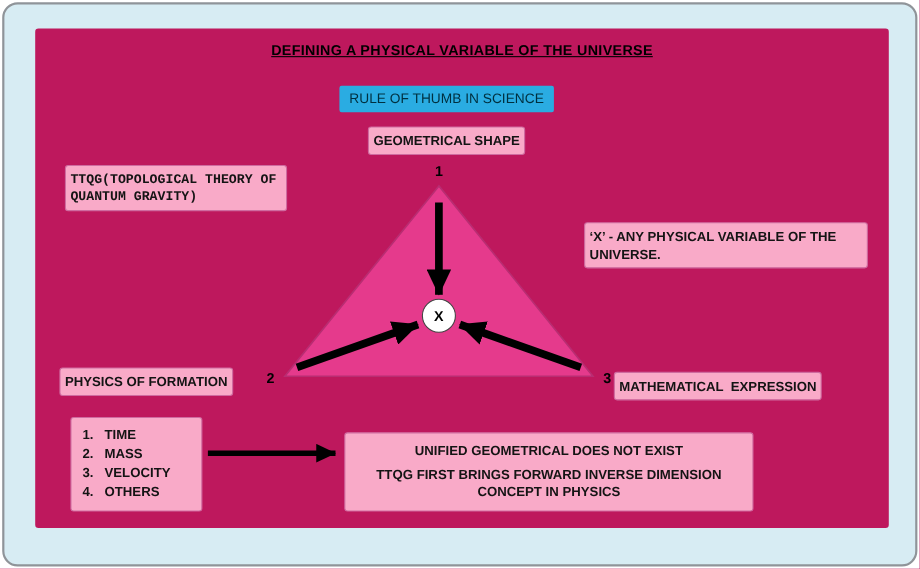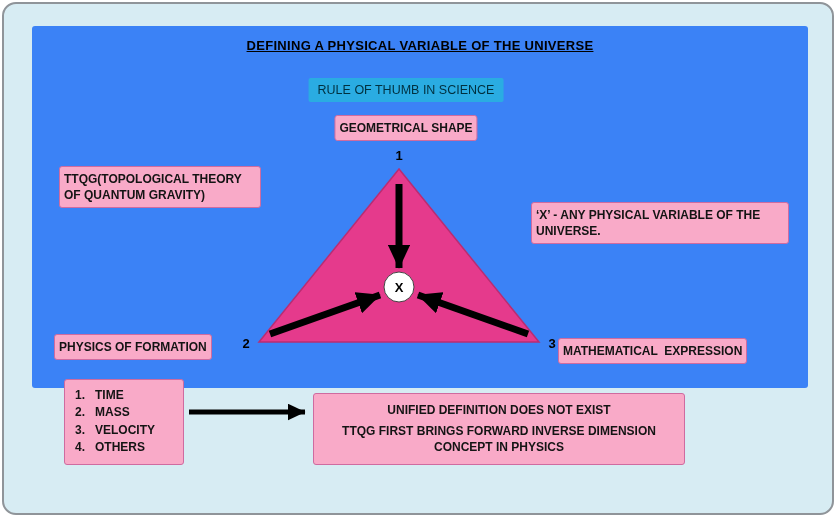--- a/index.html
+++ b/index.html
@@ -12,22 +12,22 @@
   }
   .frame {
     position: absolute; left: 2px; top: 2px;
     width: 832px; height: 513px;
     background: #d7ecf3;
     border: 2px solid #8f9499;
     border-radius: 14px;
   }
   .canvas {
     position: absolute; left: 28px; top: 22px;
-    width: 776px; height: 362px;
-    background: #3b82f6;
+    width: 776px; height: 454px;
+    background: #be185d;
     border-radius: 3px;
   }
   .title {
     position: absolute; top: 12px; left: 0; width: 100%;
     text-align: center;
     font-size: 13px; font-weight: bold;
     text-decoration: underline;
     letter-spacing: 0.3px;
     color: #000;
   }
@@ -49,21 +49,21 @@
     color: #141414;
     padding: 4px 4px;
     position: absolute;
     line-height: 1.35;
   }
   .geo-box {
     top: 89px; left: 374px;
     transform: translateX(-50%);
     white-space: nowrap;
   }
-  .ttqg-box   { left: 27px;  top: 140px; width: 202px; }
+  .ttqg-box   { left: 27px;  top: 124px; width: 202px; font-family: Liberation Mono, monospace; }
   .xdef-box   { left: 499px; top: 144px; width: 258px; margin-top: 32px; }
   .physics-box{ left: 22px;  top: 308px; white-space: nowrap; }
   .math-box   { left: 526px; top: 312px; white-space: pre; }
   .list-box   { left: 32px;  top: 353px; width: 120px; padding: 7px 10px; }
   .list-box .li { white-space: pre; line-height: 1.45; }
   .conclusion-box {
     left: 281px; top: 367px; width: 372px;
     text-align: center; padding: 8px 10px;
   }
   .conclusion-box .l1 { margin-bottom: 5px; }
@@ -118,18 +118,18 @@
     <svg class="harrow-svg" width="130" height="24" viewBox="0 0 130 24">
       <defs>
         <marker id="ah2" markerWidth="3.6" markerHeight="3.4" refX="3.5" refY="1.7" orient="auto" markerUnits="strokeWidth">
           <polygon points="0,0 3.6,1.7 0,3.4" fill="#000"></polygon>
         </marker>
       </defs>
       <line x1="4" y1="12" x2="120" y2="12" stroke="#000" stroke-width="5" marker-end="url(#ah2)"></line>
     </svg>
 
     <div class="pink-box conclusion-box">
-      <div class="l1">UNIFIED DEFINITION DOES NOT EXIST</div>
+      <div class="l1">UNIFIED GEOMETRICAL DOES NOT EXIST</div>
       <div class="l2">TTQG FIRST BRINGS FORWARD INVERSE DIMENSION CONCEPT IN PHYSICS</div>
     </div>
 
   </div>
 </div>
 
 </body></html>

